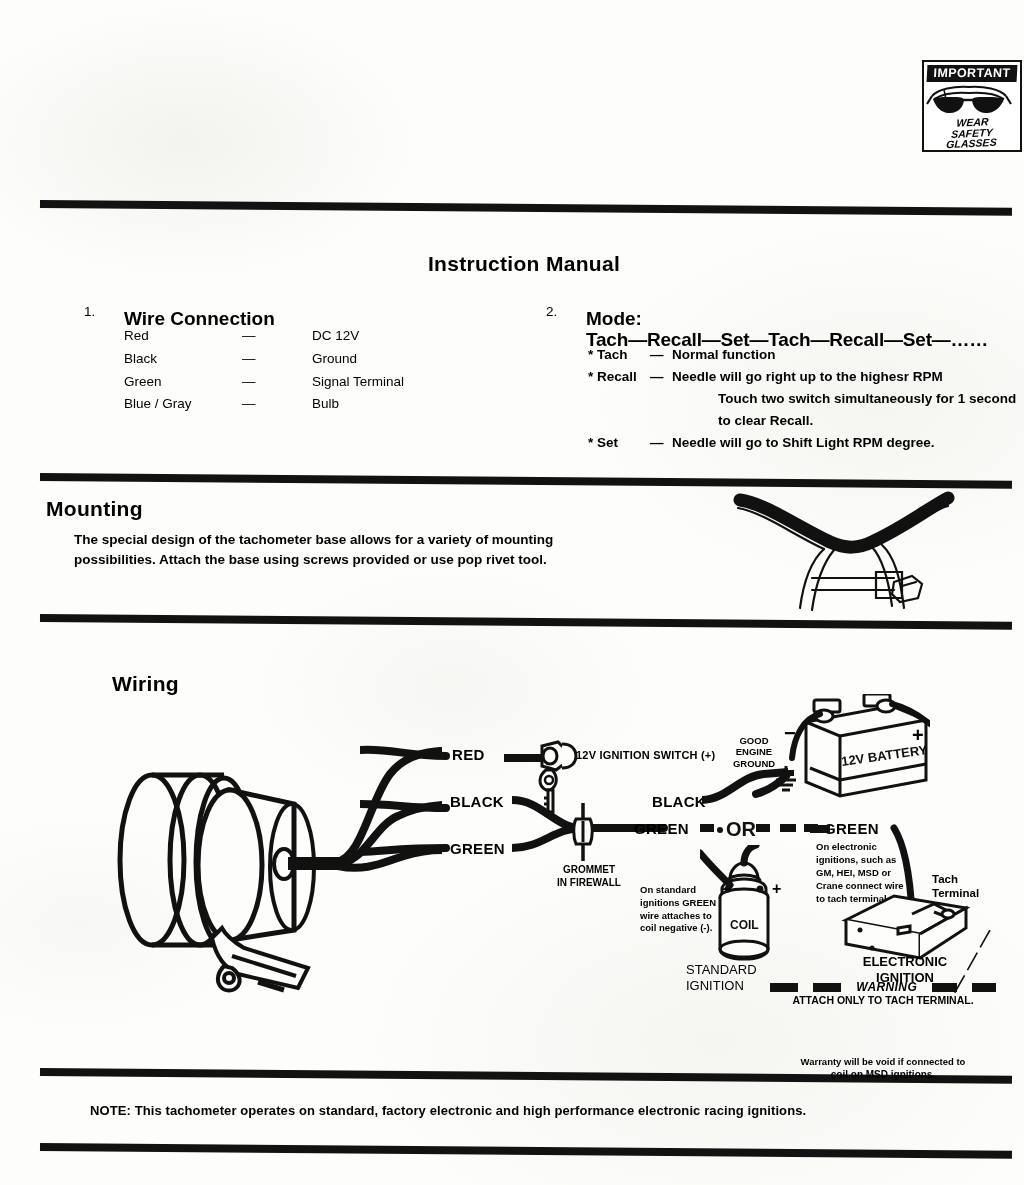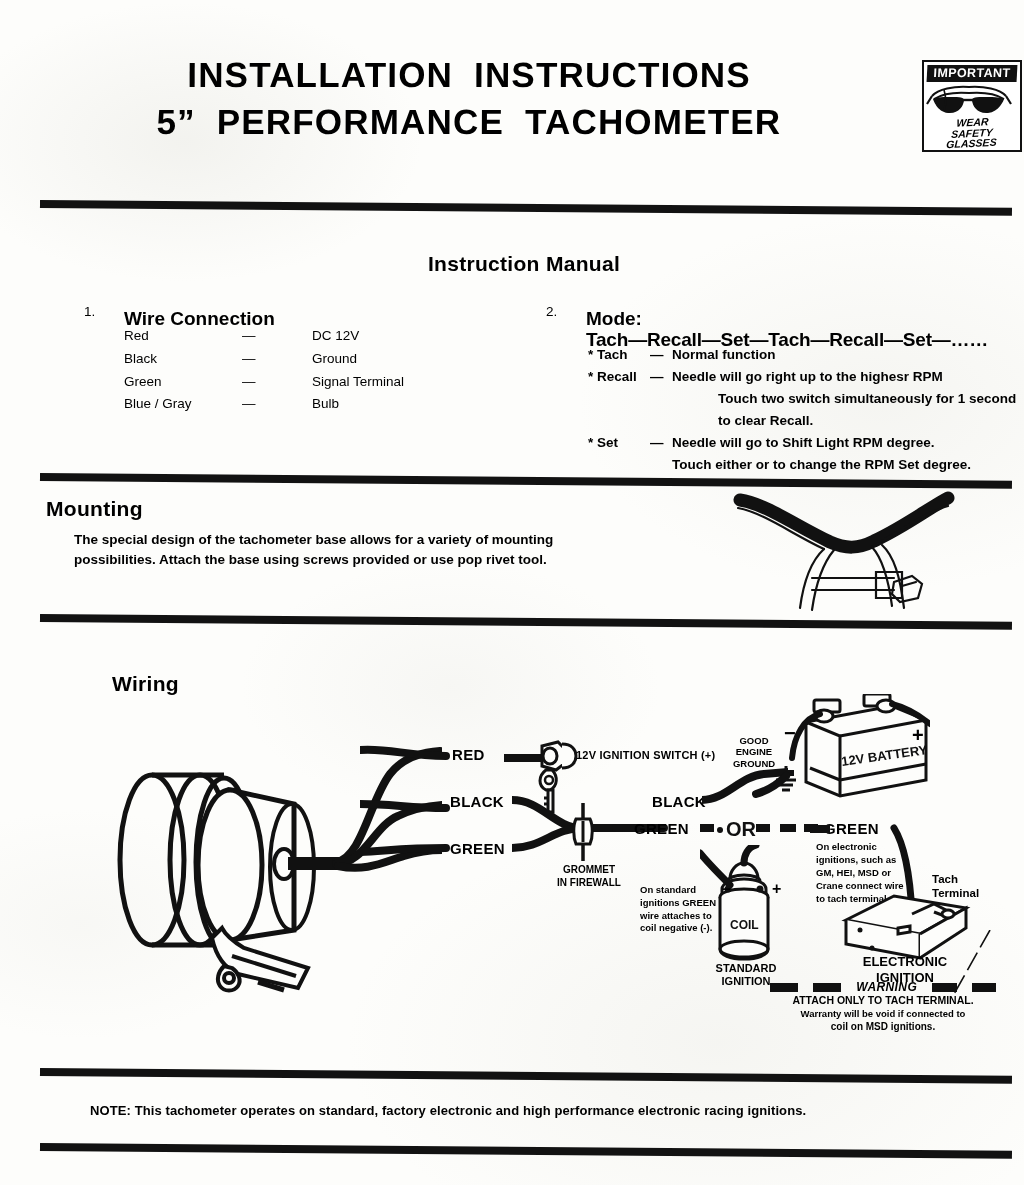--- a/index.html
+++ b/index.html
@@ -130,24 +130,20 @@
   }
 
   svg { display: block; }
 </style>
 </head>
 <body>
 
 <div class="page">
   <div class="paper-noise"></div>
 
-  <div class="abs hdr-title">
-    <div class="hdr-l1">INSTALLATION  INSTRUCTIONS</div>
-    <div class="hdr-l2">5” PERFORMANCE  TACHOMETER</div>
-  </div>
 
   <div class="abs safety-box">
     <div class="safety-top">IMPORTANT</div>
     <div class="safety-glyph">
       <svg width="90" height="44" viewBox="0 0 90 44">
         <g fill="none" stroke="#111" stroke-width="2">
           <path d="M8 14 C14 7, 30 4, 45 5 C60 4, 76 7, 82 14"></path>
           <path d="M10 17 C18 12, 32 10, 45 11 C58 10, 72 12, 80 17"></path>
         </g>
         <path d="M9 17 C9 17, 13 30, 24 31 C35 32, 39 24, 40 19 C41 16, 38 15, 30 15 C20 15, 12 15, 9 17 Z" fill="#111"></path>
@@ -222,25 +218,20 @@
       <tr>
         <td></td>
           <td></td>
         <td class="md-ind" style="padding-left:46px;">to clear Recall.</td>
       </tr>
       <tr>
         <td class="md-lbl">* Set</td>
         <td class="md-dash">—</td>
         <td>Needle will go to Shift Light RPM degree.</td>
       </tr>
-      <tr>
-        <td></td>
-          <td></td>
-        <td class="md-ind" style="padding-left:0;">Touch either or to change the RPM Set degree.</td>
-      </tr>
     </tbody>
   </table>
 
   <div class="abs sec-title mount-h">Mounting</div>
   <div class="abs mount-p">
     <div>The special design of the tachometer base allows for a variety of mounting</div>
     <div>possibilities. Attach the base using screws provided or use pop rivet tool.</div>
   </div>
 
   <div class="abs" style="left:726px; top:486px;">
@@ -449,21 +440,21 @@
         <circle cx="28" cy="44" r="3.5"></circle>
         <circle cx="60" cy="44" r="3.5"></circle>
       </g>
       <path d="M44 18 C44 10, 48 2, 56 0" fill="none" stroke="#111" stroke-width="7" stroke-linecap="round"></path>
       <path d="M30 40 C18 28, 8 18, 0 8" fill="none" stroke="#111" stroke-width="7" stroke-linecap="round"></path>
       <text x="30" y="84" font-family="Liberation Sans, sans-serif" font-size="12" font-weight="bold" fill="#111">COIL</text>
     </svg>
   </div>
   <div class="abs" style="left:772px; top:880px; font-size:16px; font-weight:bold;">+</div>
   <div class="abs" style="left:722px; top:880px; font-size:15px; font-weight:bold;">−</div>
-  <div class="abs" style="left:686px; top:962px; font-size:11px; font-weight:bold; text-align:center; width:120px; line-height:1.2;">
+  <div class="abs" style="left:686px; top:962px; font-size:13px; font-weight:normal; width:120px; line-height:1.2;">
     <div>STANDARD</div>
     <div>IGNITION</div>
   </div>
 
   <div class="abs" style="left:816px; top:840px; font-size:9.5px; font-weight:bold; line-height:1.38; width:106px;">
     <div>On electronic</div>
     <div>ignitions, such as</div>
     <div>GM, HEI, MSD or</div>
     <div>Crane connect wire</div>
     <div>to tach terminal.</div>
@@ -500,21 +491,21 @@
 
   <div class="abs" style="left:770px; top:980px; width:226px;">
     <div style="display:flex; align-items:center; gap:15px; justify-content:center;">
       <span style="display:inline-block;width:30px;height:9px;background:#111;"></span>
       <span style="display:inline-block;width:30px;height:9px;background:#111;"></span>
       <span style="font-size:12px;font-weight:bold;font-style:italic;letter-spacing:0.4px;">WARNING</span>
       <span style="display:inline-block;width:26px;height:9px;background:#111;"></span>
       <span style="display:inline-block;width:26px;height:9px;background:#111;"></span>
     </div>
     <div style="text-align:center;font-size:10.5px;font-weight:bold;line-height:1.3;">ATTACH ONLY TO TACH TERMINAL.</div>
-    <div style="text-align:center;font-size:9.5px;font-weight:bold;line-height:1.3;">Warranty will be void if connected to</div>
+    <div style="text-align:center;font-size:9.5px;font-weight:bold;line-height:1.3;margin-top:48px;">Warranty will be void if connected to</div>
     <div style="text-align:center;font-size:10px;font-weight:bold;line-height:1.3;">coil on MSD ignitions.</div>
   </div>
 
   <div class="abs" style="left:950px; top:930px;">
     <svg width="60" height="70" viewBox="0 0 60 70">
       <path d="M40 0 L4 64" stroke="#111" stroke-width="1.6" fill="none" stroke-dasharray="20 6"></path>
     </svg>
   </div>
 
   <div class="abs note-foot">NOTE: This tachometer operates on standard, factory electronic and high performance electronic racing ignitions.</div>

